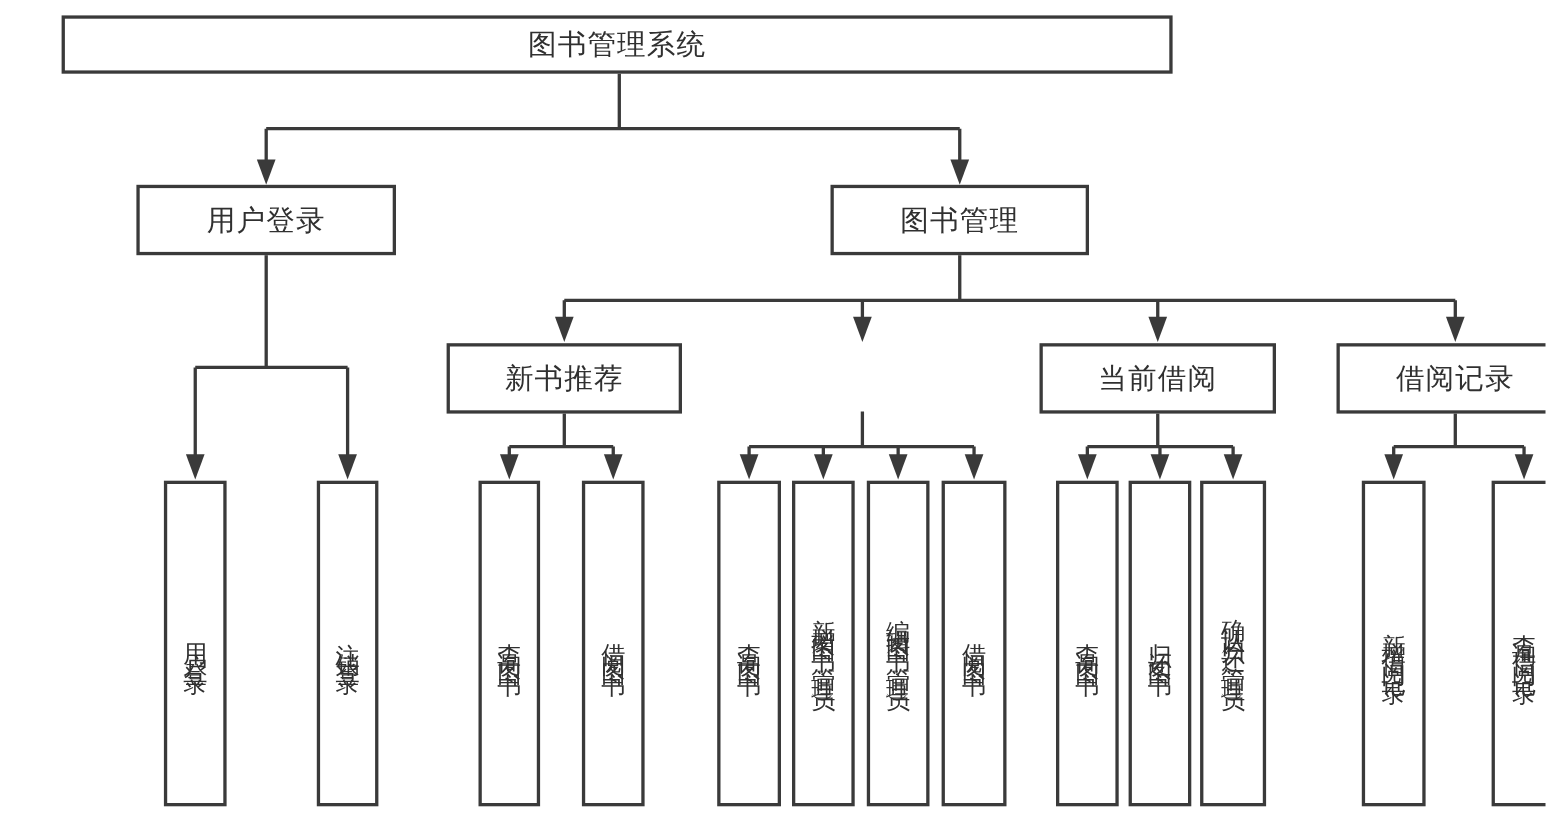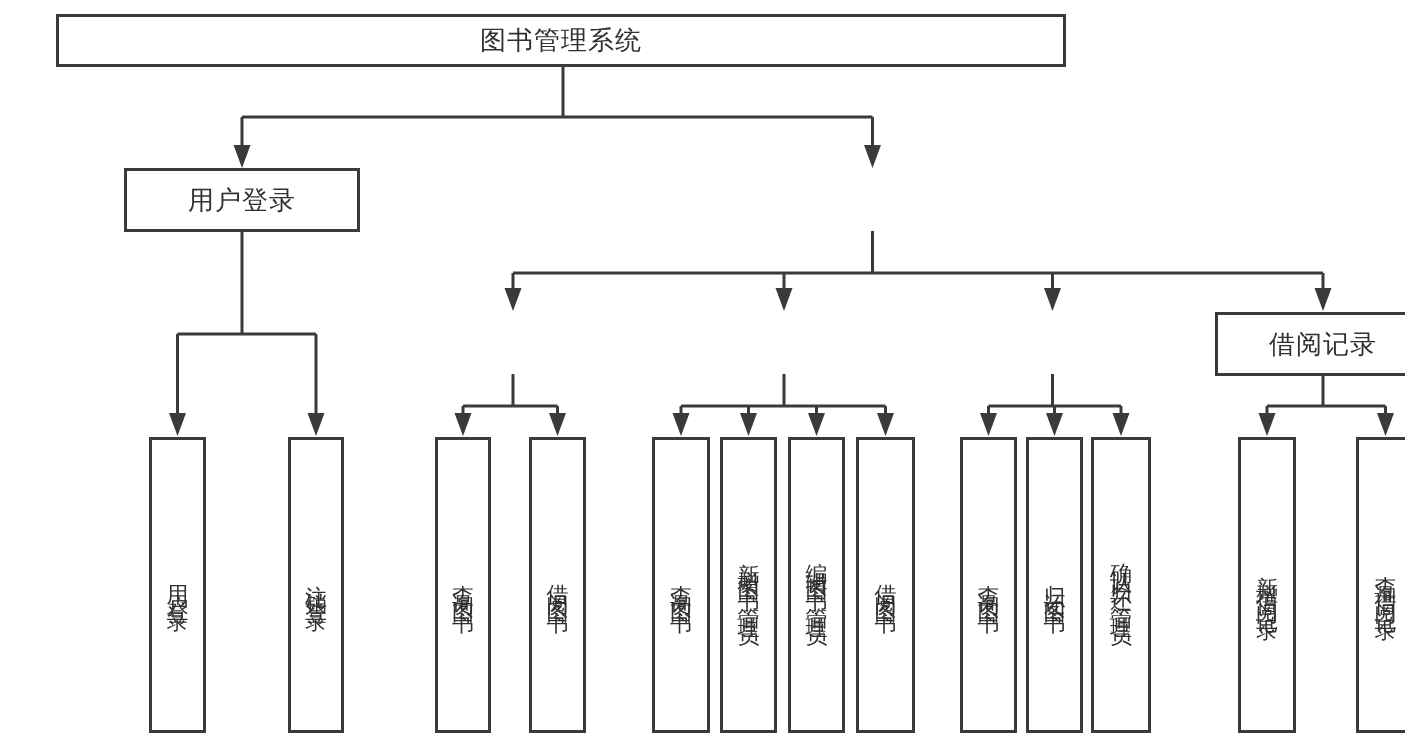--- a/index.html
+++ b/index.html
@@ -102,21 +102,30 @@
       </g>
   </svg>
 
   <div class="box hbox" style="left:13px; top:14px; width:1010px; height:53px">
     <span>图书管理系统</span>
   </div>
 
   <div class="box hbox" style="left:81px; top:168px; width:236px; height:64px">
     <span>用户登录</span>
   </div>
+  <div class="box hbox" style="left:712px; top:168px; width:235px; height:64px">
+    <span>图书管理</span>
+  </div>
 
+  <div class="box hbox" style="left:363px; top:312px; width:214px; height:64px">
+    <span>新书推荐</span>
+  </div>
+  <div class="box hbox" style="left:902px; top:312px; width:215px; height:64px">
+    <span>当前借阅</span>
+  </div>
   <div class="box hbox" style="left:1172px; top:312px; width:216px; height:64px">
     <span>借阅记录</span>
   </div>
 
   <div class="box vbox" style="left:106px; top:437px; width:57px; height:296px">
     <span>用户登录</span>
   </div>
   <div class="box vbox" style="left:245px; top:437px; width:56px; height:296px">
     <span>注销登录</span>
   </div>

